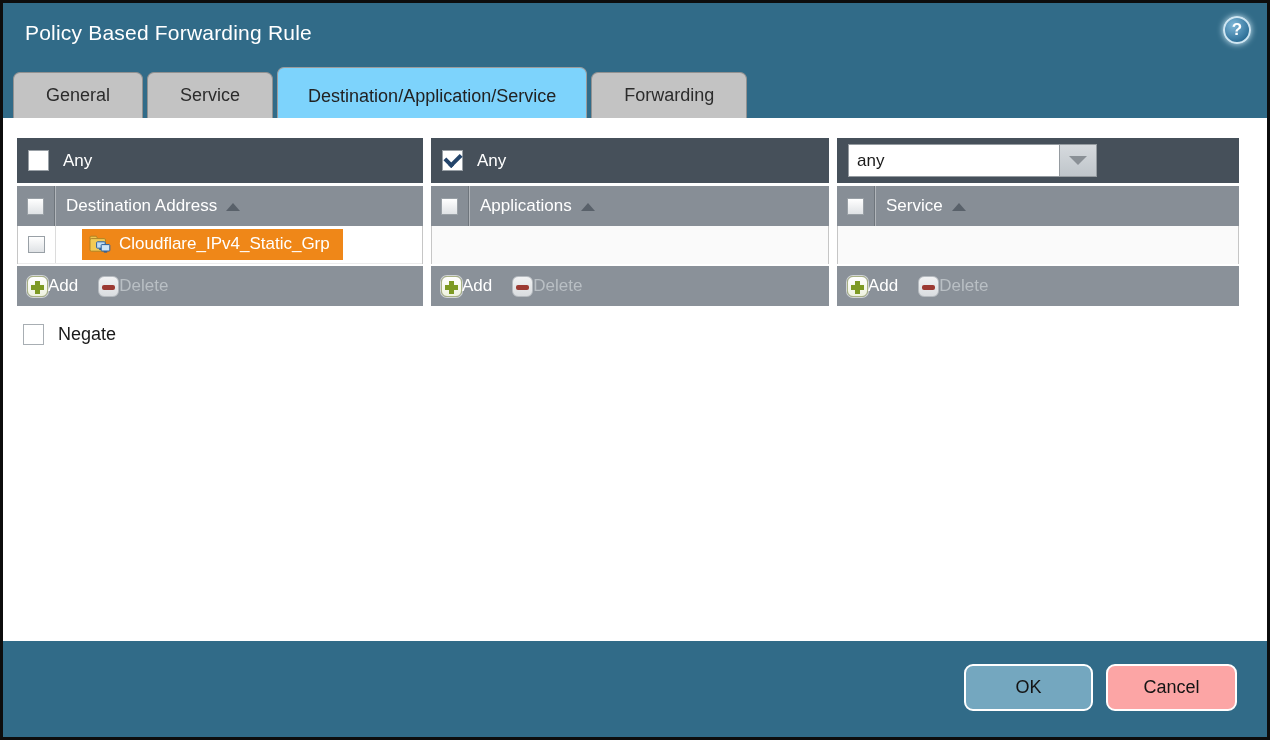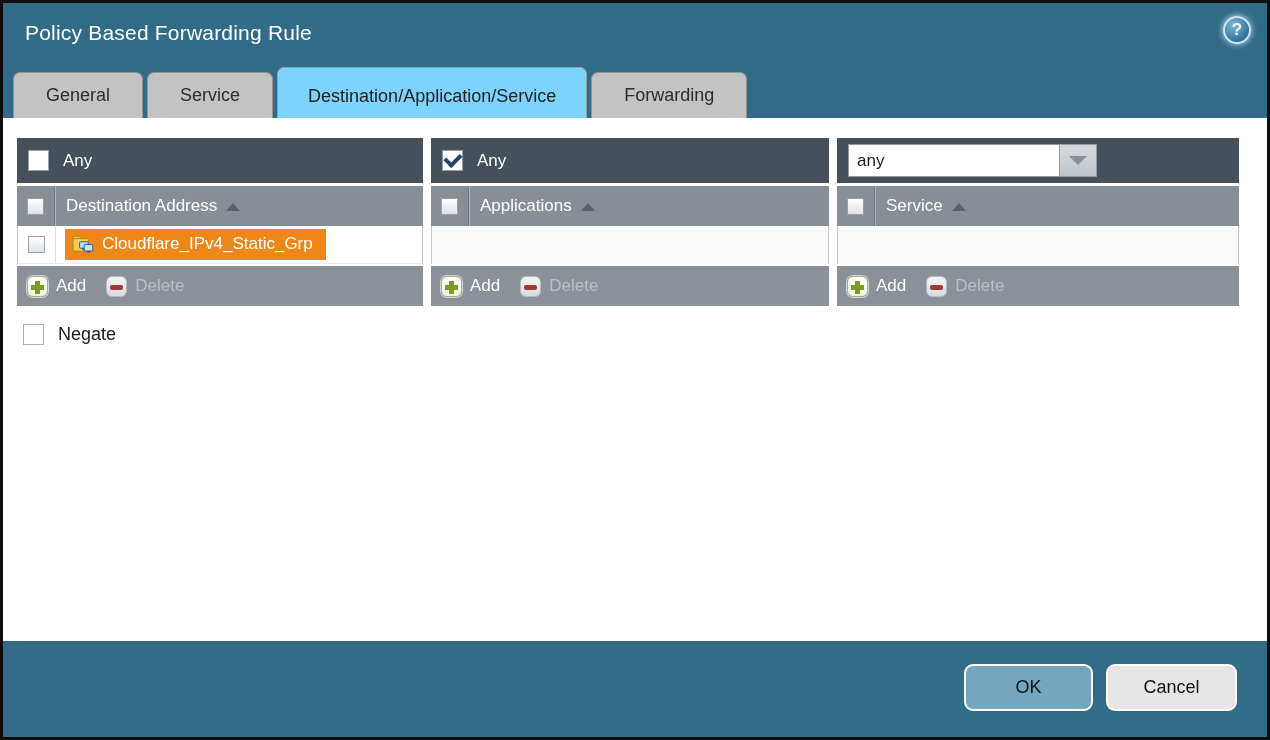--- a/index.html
+++ b/index.html
@@ -40,25 +40,25 @@
   .sub-label { color:#fff; font-size:17px; margin-left:11px; }
   .sort-asc { width:0; height:0; margin-left:9px; margin-top:2px;
               border-left:7px solid transparent; border-right:7px solid transparent;
               border-bottom:8px solid #59616a; }
   .panel-body { flex:1; height:292px; background:#fafafa;
                 border-left:1px solid #c6c6c6; border-right:1px solid #c6c6c6; overflow:hidden; }
   .grid-row { height:38px; background:#fff; display:flex; align-items:center;
               border-bottom:1px solid #ececec; cursor:pointer; }
   .row-cb-cell { width:38px; height:100%; display:flex; align-items:center; justify-content:center;
                  border-right:1px solid #dcdcdc; }
-  .item-chip { margin-left:9px; background:#ef8718; color:#fff; font-size:17px;
+  .item-chip { margin-left:26px; background:#ef8718; color:#fff; font-size:17px;
                padding:5px 13px 6px 7px; display:flex; align-items:center; gap:8px; }
   .panel-footer { height:42px; background:#8a9199; border-top:2px solid #fff;
                   display:flex; align-items:center; padding-left:10px; gap:20px; }
-  .ftr-btn { display:flex; align-items:center; gap:8px; cursor:pointer; }
+  .ftr-btn { display:flex; align-items:center; cursor:pointer; }
   .ftr-btn .lbl { font-size:17px; }
   .add .lbl { color:#fff; }
   .del .lbl { color:#b9bfc4; }
   .icon-add { position:relative; width:21px; height:21px; border-radius:6px;
               background:linear-gradient(#ffffff,#eef2df); border:1px solid #a9b284;
               box-shadow:0 0 0 1px rgba(255,255,255,.6); }
   .icon-add::before { content:""; position:absolute; left:3px; top:8px; width:13px; height:5px; background:#7d9a23; }
   .icon-add::after  { content:""; position:absolute; left:7px; top:4px; width:5px; height:13px; background:#7d9a23; }
   .icon-del { position:relative; width:21px; height:21px; border-radius:6px;
               background:linear-gradient(#f2f3f4,#d9dcdf); border:1px solid #b5babf; }
@@ -82,21 +82,21 @@
                  border-top:9px solid #8a9096; }
   
   .negate-row { display:flex; align-items:center; gap:14px; margin:18px 0 0 6px; }
   .negate-label { font-size:18px; color:#1a1a1a; }
   
   .bottom-bar { position:absolute; left:0; right:0; bottom:0; height:96px; background:#316b88; }
   .dlg-btn { position:absolute; top:23px; height:47px; border:2px solid #ffffff; border-radius:9px;
              font-size:18px; color:#141414; display:flex; align-items:center; justify-content:center;
              cursor:pointer; }
   .btn-ok { right:174px; width:129px; background:#74a7bf; }
-  .btn-cancel { right:30px; width:131px; background:#e5e5e5; }
+  .btn-cancel { right:30px; width:131px; background:#fca5a5; }
   .group-icon { flex:none; }
 </style>
 </head>
 <body>
 
 <div class="window">
 
   <div class="titlebar">
     <div class="title">Policy Based Forwarding Rule</div>
     <div class="help">?</div>

